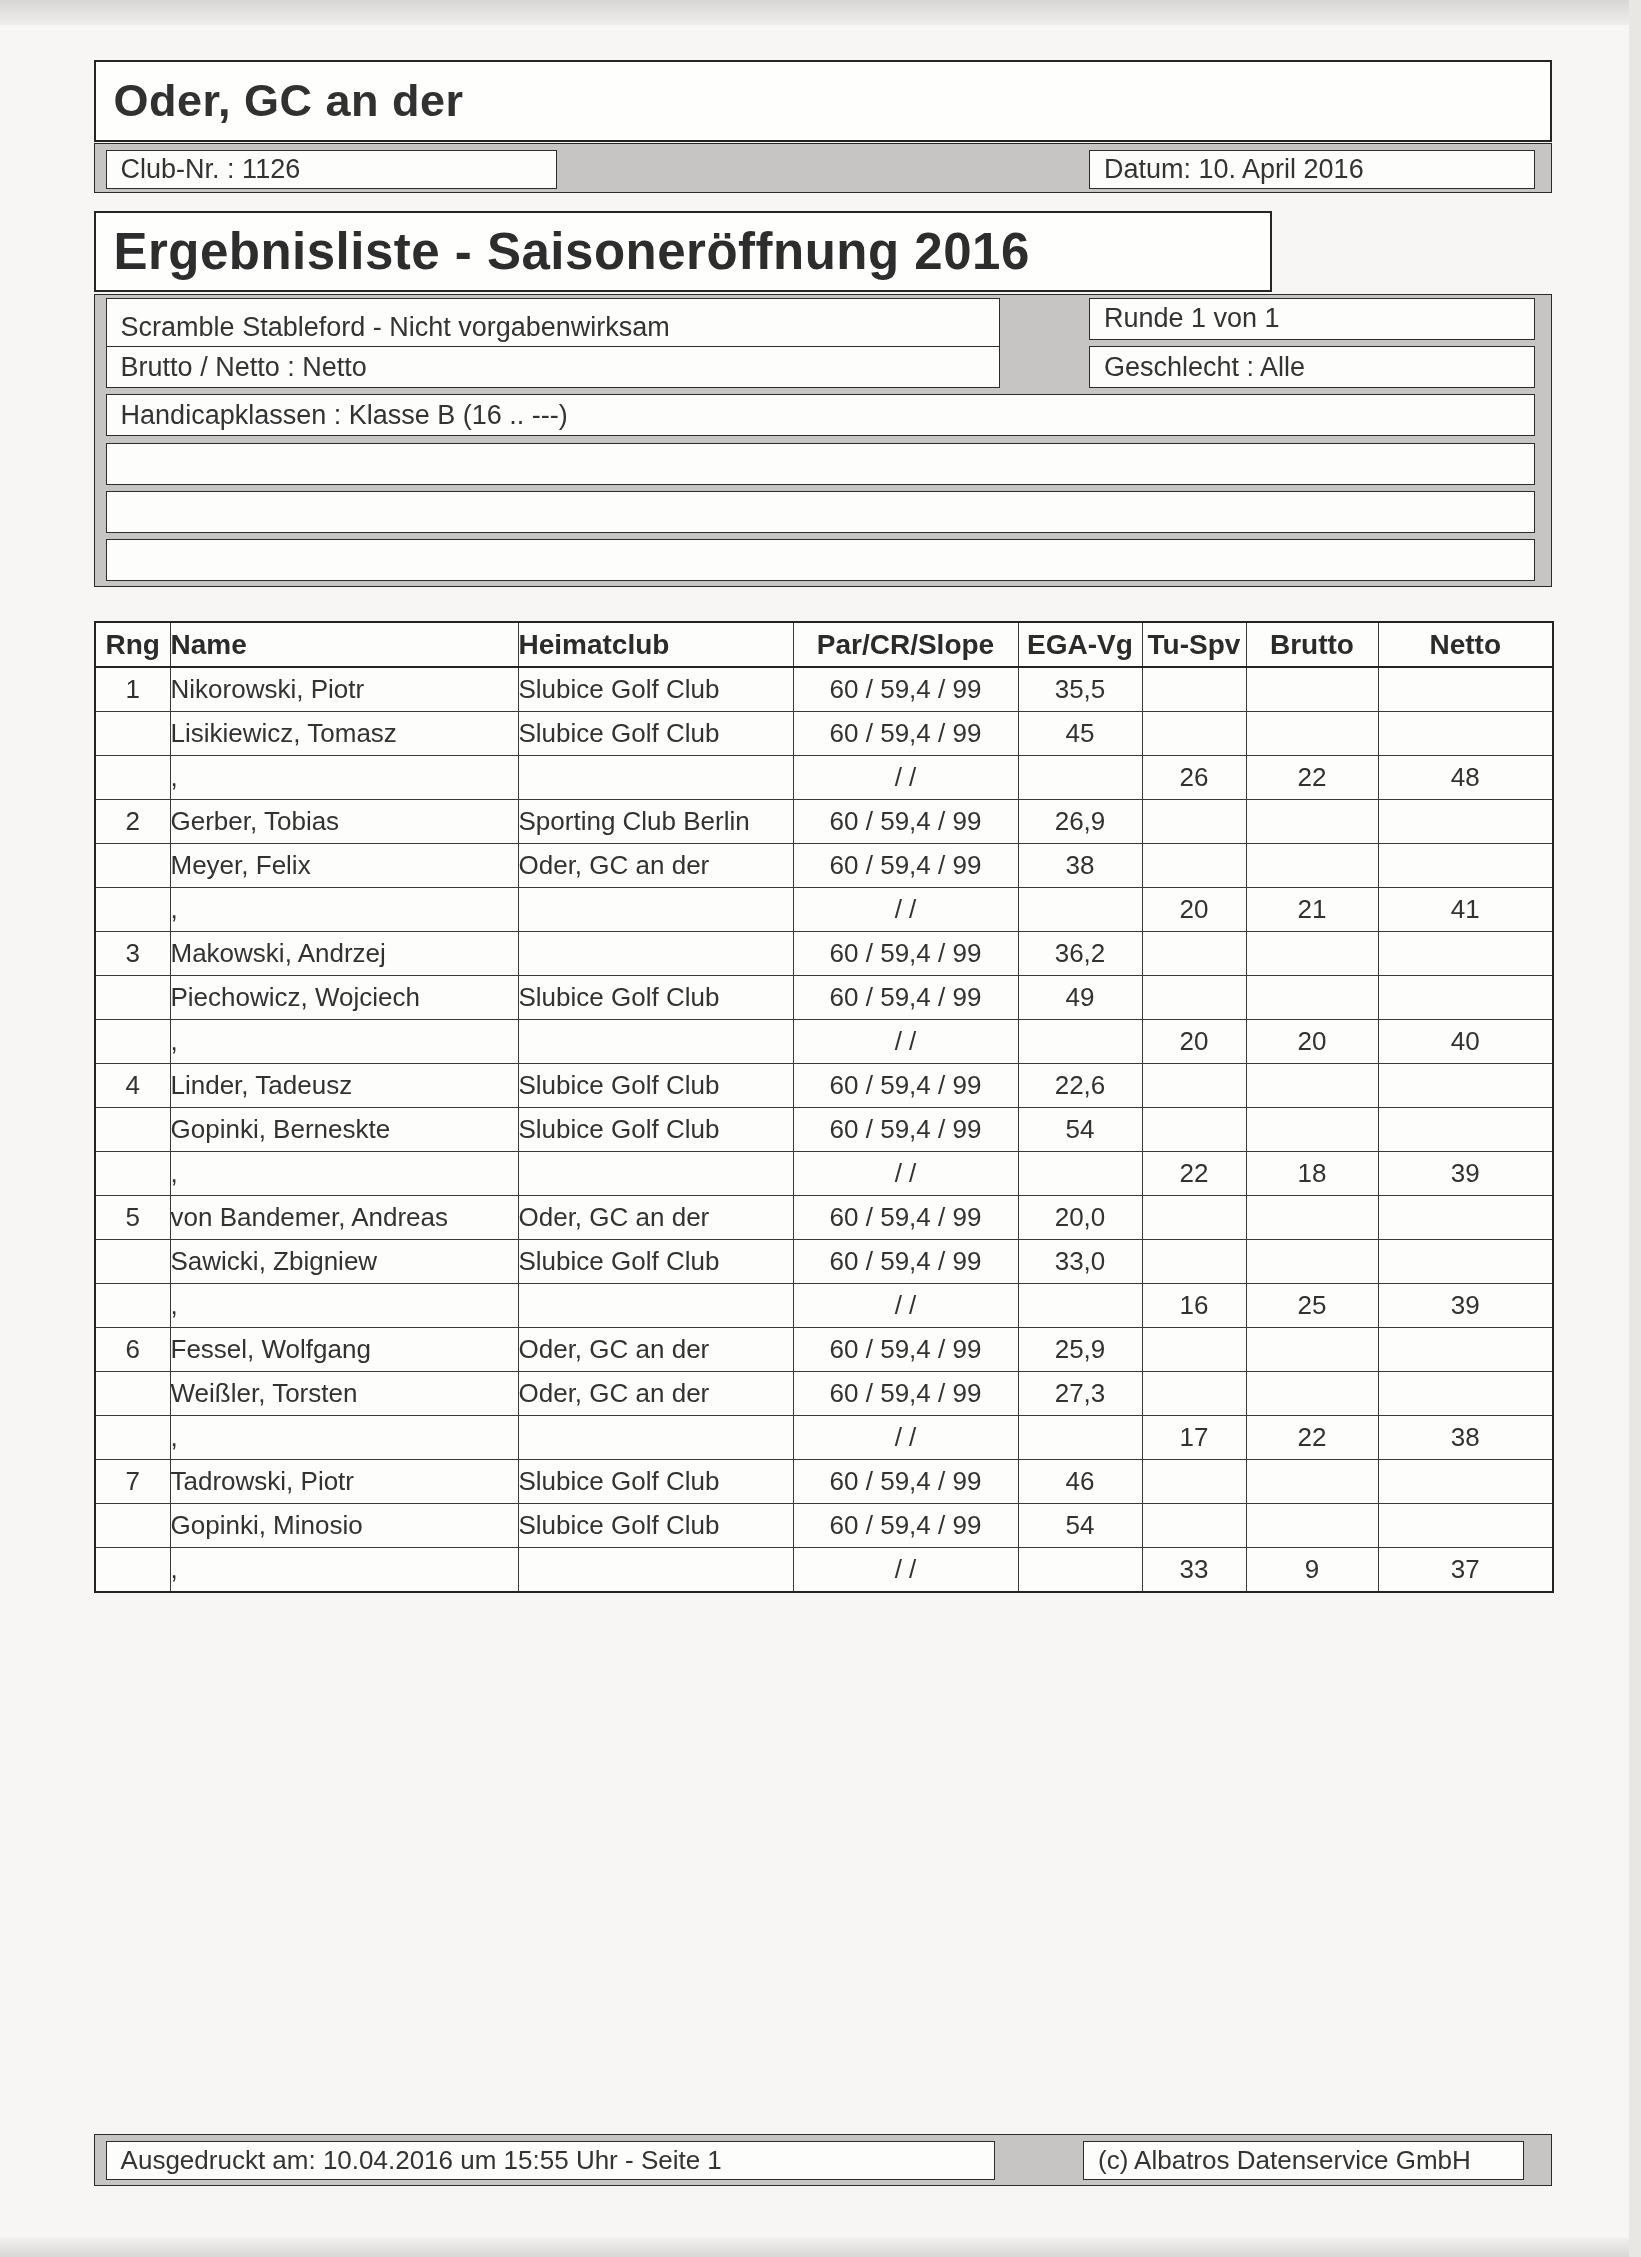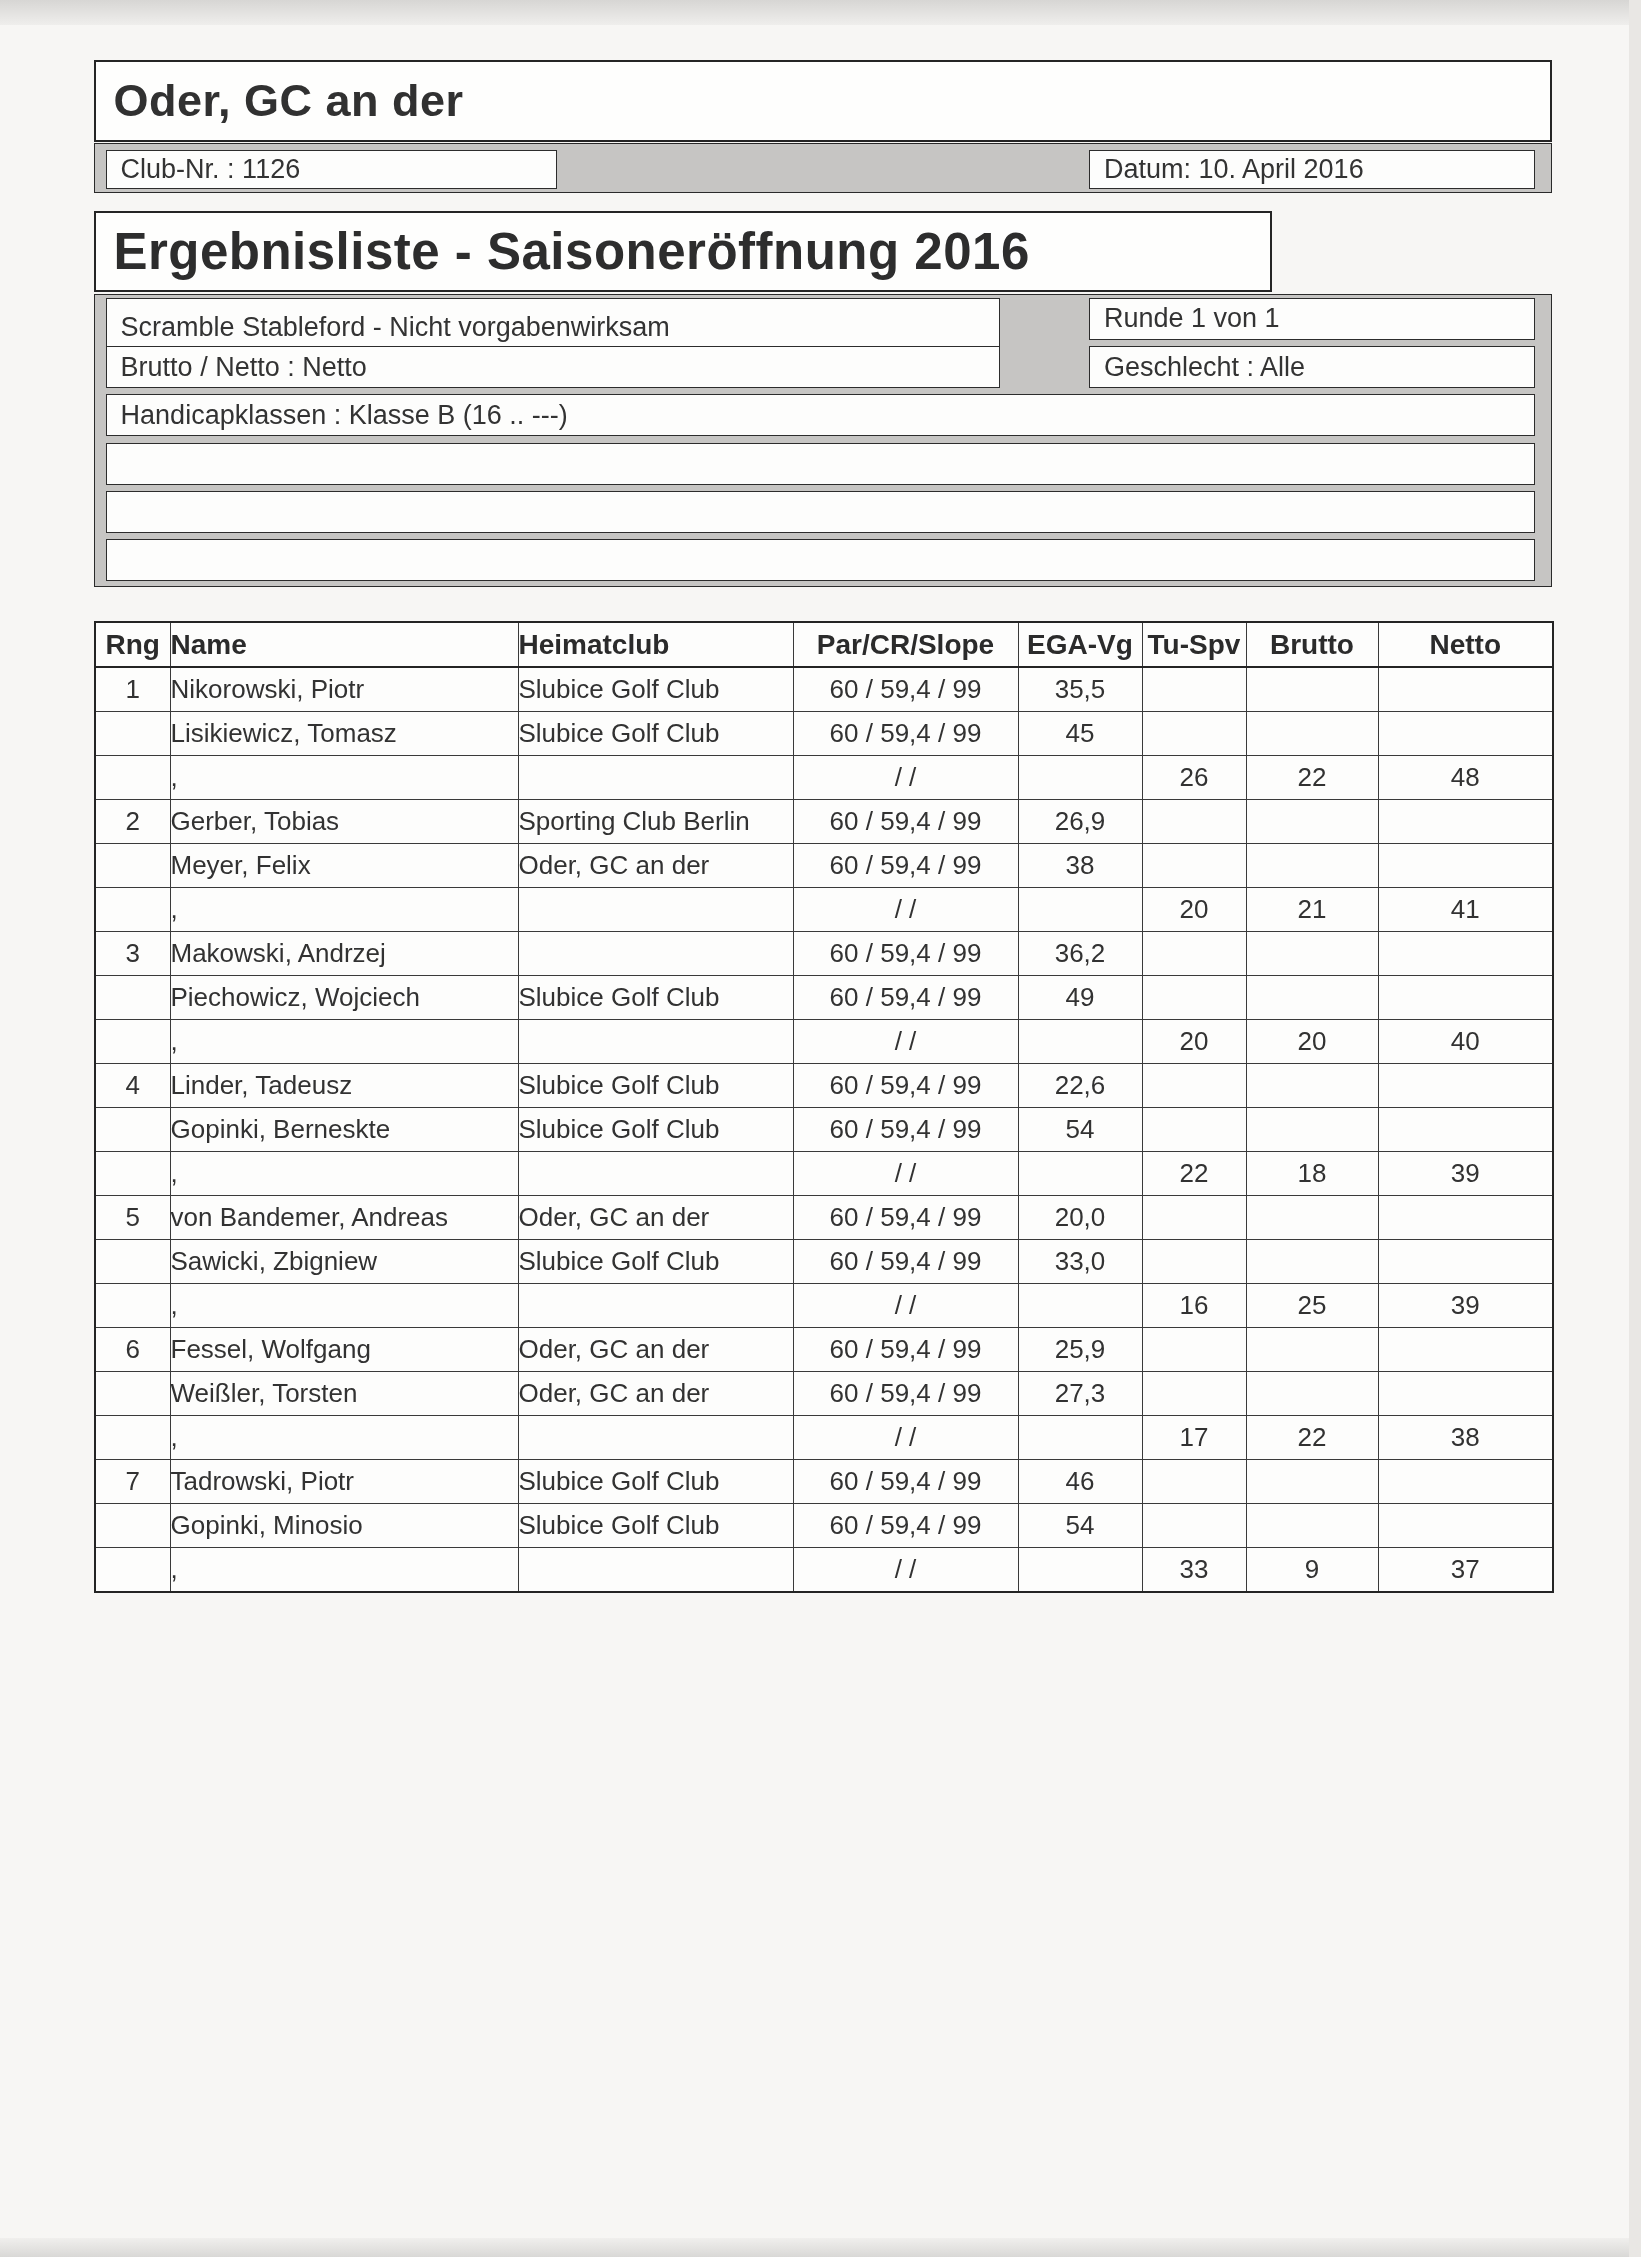--- a/index.html
+++ b/index.html
@@ -358,15 +358,23 @@
           <td class="col-al-left"></td>
           <td class="col-al-center">/ /</td>
           <td class="col-al-center"></td>
           <td class="col-al-center">33</td>
           <td class="col-al-center">9</td>
           <td class="col-al-center">37</td>
         </tr>
       </tbody>
   </table>
 
+  <div class="band footer-band">
+    <div class="wbox" style="left:10.6px; top:5.8px; width:889px; height:39px;">
+      <span>Ausgedruckt am: 10.04.2016 um 15:55 Uhr - Seite 1</span>
+    </div>
+    <div class="wbox" style="left:988px; top:5.8px; width:441px; height:39px;">
+      <span>(c) Albatros Datenservice GmbH</span>
+    </div>
+  </div>
 
 </div>
 
 
 </body></html>

